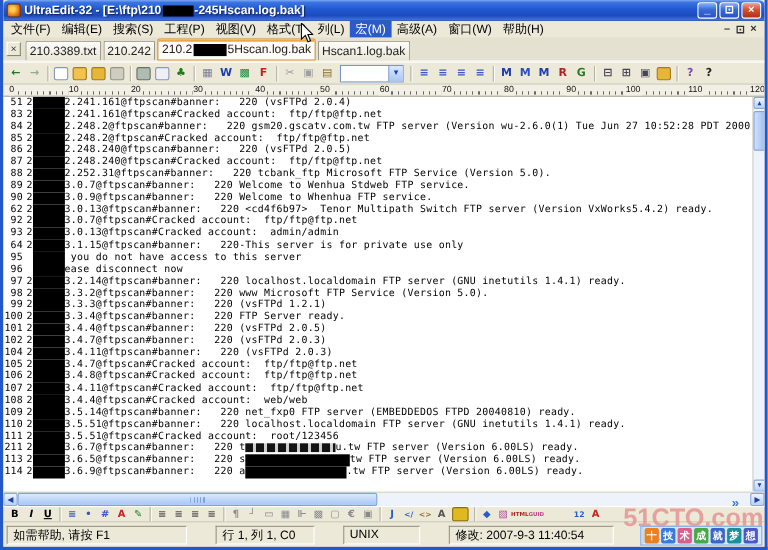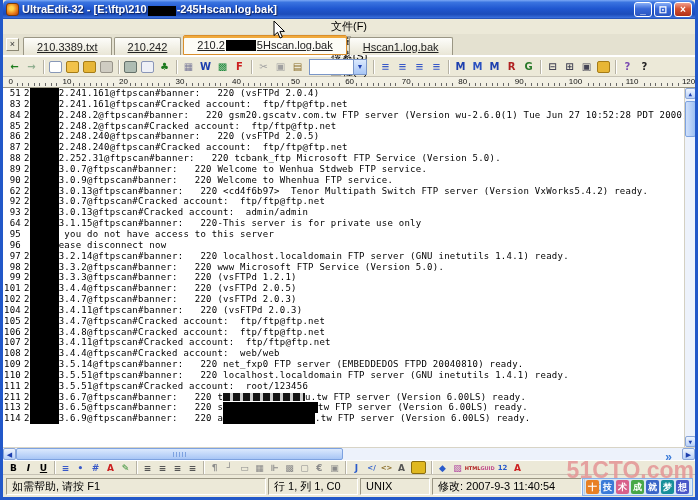--- a/index.html
+++ b/index.html
@@ -16,31 +16,31 @@
     background:radial-gradient(circle at 40% 40%,#ffd24a 20%,#e87b1a 60%,#b33d0c 100%);border:1px solid #7a3a08;}
   .title{overflow:hidden;flex:1;}
   .t-redact{display:inline-block;width:28px;height:10px;background:#000;vertical-align:middle;margin:0 1px;}
   .tb-btns{display:flex;gap:2px;margin-left:4px;}
   .tb-btn{width:18px;height:15px;border-radius:3px;border:1px solid #fff;color:#fff;font-size:10px;font-weight:bold;
     display:flex;align-items:center;justify-content:center;line-height:1;
     background:linear-gradient(180deg,#8ab0f8,#3868d8 45%,#2a55c0);text-shadow:none;}
   .tb-btn.close{background:linear-gradient(180deg,#f0a090,#d4502f 45%,#b03018);}
 
   
-  .menubar{height:15px;display:flex;align-items:center;font-size:11px;padding:0 2px;background:#ECE9D8;color:#000;flex-direction:column;}
+  .menubar{height:15px;display:flex;align-items:center;font-size:11px;padding:0 2px;background:#ECE9D8;color:#000;}
   .menu-item{padding:0 5px;height:15px;display:flex;align-items:center;white-space:nowrap;}
   .menu-item.active{background:#2A5BCB;color:#fff;}
   .mdi{margin-left:auto;display:flex;gap:5px;align-items:center;padding-right:5px;color:#333;font-size:10px;font-weight:bold;}
 
   
   .tabbar{height:22px;background:#E4E1D0;display:flex;align-items:flex-end;padding:2px 2px 0 2px;border-bottom:1px solid #fff;}
   .tabclose{width:13px;height:13px;margin:0 4px 4px 1px;background:#ECE9D8;border:1px solid;
     border-color:#fff #8a8673 #8a8673 #fff;font-size:9px;line-height:11px;text-align:center;color:#333;}
-  .tab{font-size:11px;padding:0 13px;height:18px;display:flex;align-items:center;margin-right:2px;white-space:nowrap;
-    background:linear-gradient(#fdfdfa,#e9e6d6);border:1px solid #9a9684;border-bottom:none;border-radius:2px 2px 0 0;color:#222;text-decoration:underline;}
+  .tab{font-size:11px;padding:0 3px;height:18px;display:flex;align-items:center;margin-right:2px;white-space:nowrap;
+    background:linear-gradient(#fdfdfa,#e9e6d6);border:1px solid #9a9684;border-bottom:none;border-radius:2px 2px 0 0;color:#222;}
   .tab.active{background:#fdfcf6;border:1px solid #D98E2B;box-shadow:inset 0 2px 0 #F0A93C;height:20px;}
   .tab-redact{display:inline-block;width:30px;height:11px;background:#000;margin:0 1px;}
 
   
   .toolbar{height:21px;display:flex;align-items:center;padding:0 3px;background:#ECE9D8;
     border-top:1px solid #fff;border-bottom:1px solid #c6c2b4;overflow:hidden;white-space:nowrap;}
   .ticon{width:17px;height:16px;flex:none;display:flex;align-items:center;justify-content:center;
     font-size:10px;font-weight:bold;font-family:"DejaVu Sans",sans-serif;border:1px solid transparent;border-radius:2px;}
   .ticon.blk{width:13px;height:12px;margin:0 2px;}
   .sep{width:1px;height:14px;background:#b6b2a4;box-shadow:1px 0 0 #fff;margin:0 3px;flex:none;}
@@ -77,21 +77,21 @@
     border:1px solid #7da2e0;border-radius:2px;}
   .hscroll{height:13px;display:flex;align-items:stretch;background:#EDF2FB;border-top:1px solid #d8d4c6;position:relative;}
   .hbtn{width:13px;flex:none;background:linear-gradient(#eef4fe,#b8d0f7);border:1px solid #8aa6d8;border-radius:2px;
     color:#1d3fae;font-size:7px;line-height:11px;text-align:center;}
   .hthumb{width:327px;flex:none;background:linear-gradient(#dbe9fd,#a8c6f5);border:1px solid #7da2e0;border-radius:2px;
     display:flex;align-items:center;justify-content:center;}
   .grip{width:14px;height:5px;background:repeating-linear-gradient(90deg,#7da2e0 0 1px,transparent 1px 3px);}
   .htrack{flex:1;}
 
   
-  .statusbar{height:22px;display:flex;align-items:center;background:#ECE9D8;padding:0 2px;font-size:11px;color:#000;}
+  .statusbar{height:22px;display:flex;align-items:center;background:#ECE9D8;padding:0 2px;font-size:11px;color:#000;gap:24px;}
   .panel{height:17px;display:flex;align-items:center;padding:0 5px;margin:0 1px;white-space:nowrap;overflow:hidden;
     border:1px solid;border-color:#9a9684 #fff #fff #9a9684;}
   .p-help{flex:1;}
   .p-pos{width:90px;}
   .p-fmt{width:70px;}
   .p-mod{width:150px;}
   .p-size{flex:none;width:108px;}
 
   
   .wm{position:absolute;right:1px;bottom:13px;font-family:"Liberation Sans",sans-serif;font-weight:bold;
@@ -222,20 +222,21 @@
         <div class="line"><span class="lnum">90</span><span class="ltxt">2<span class="redact" style="width: 29px;"></span>3.0.9@ftpscan#banner:   220 Welcome to Whenhua FTP service.</span></div>
         <div class="line"><span class="lnum">62</span><span class="ltxt">2<span class="redact" style="width: 29px;"></span>3.0.13@ftpscan#banner:   220 &lt;cd4f6b97&gt;  Tenor Multipath Switch FTP server (Version VxWorks5.4.2) ready.</span></div>
         <div class="line"><span class="lnum">92</span><span class="ltxt">2<span class="redact" style="width: 29px;"></span>3.0.7@ftpscan#Cracked account:  ftp/ftp@ftp.net</span></div>
         <div class="line"><span class="lnum">93</span><span class="ltxt">2<span class="redact" style="width: 29px;"></span>3.0.13@ftpscan#Cracked account:  admin/admin</span></div>
         <div class="line"><span class="lnum">64</span><span class="ltxt">2<span class="redact" style="width: 29px;"></span>3.1.15@ftpscan#banner:   220-This server is for private use only</span></div>
         <div class="line"><span class="lnum">95</span><span class="ltxt"> <span class="redact" style="width: 29px;"></span> you do not have access to this server</span></div>
         <div class="line"><span class="lnum">96</span><span class="ltxt"> <span class="redact" style="width: 29px;"></span>ease disconnect now</span></div>
         <div class="line"><span class="lnum">97</span><span class="ltxt">2<span class="redact" style="width: 29px;"></span>3.2.14@ftpscan#banner:   220 localhost.localdomain FTP server (GNU inetutils 1.4.1) ready.</span></div>
         <div class="line"><span class="lnum">98</span><span class="ltxt">2<span class="redact" style="width: 29px;"></span>3.3.2@ftpscan#banner:   220 www Microsoft FTP Service (Version 5.0).</span></div>
         <div class="line"><span class="lnum">99</span><span class="ltxt">2<span class="redact" style="width: 29px;"></span>3.3.3@ftpscan#banner:   220 (vsFTPd 1.2.1)</span></div>
+        <div class="line"><span class="lnum">100</span><span class="ltxt">2<span class="redact" style="width: 29px;"></span>3.3.4@ftpscan#banner:   220 FTP Server ready.</span></div>
         <div class="line"><span class="lnum">101</span><span class="ltxt">2<span class="redact" style="width: 29px;"></span>3.4.4@ftpscan#banner:   220 (vsFTPd 2.0.5)</span></div>
         <div class="line"><span class="lnum">102</span><span class="ltxt">2<span class="redact" style="width: 29px;"></span>3.4.7@ftpscan#banner:   220 (vsFTPd 2.0.3)</span></div>
         <div class="line"><span class="lnum">104</span><span class="ltxt">2<span class="redact" style="width: 29px;"></span>3.4.11@ftpscan#banner:   220 (vsFTPd 2.0.3)</span></div>
         <div class="line"><span class="lnum">105</span><span class="ltxt">2<span class="redact" style="width: 29px;"></span>3.4.7@ftpscan#Cracked account:  ftp/ftp@ftp.net</span></div>
         <div class="line"><span class="lnum">106</span><span class="ltxt">2<span class="redact" style="width: 29px;"></span>3.4.8@ftpscan#Cracked account:  ftp/ftp@ftp.net</span></div>
         <div class="line"><span class="lnum">107</span><span class="ltxt">2<span class="redact" style="width: 29px;"></span>3.4.11@ftpscan#Cracked account:  ftp/ftp@ftp.net</span></div>
         <div class="line"><span class="lnum">108</span><span class="ltxt">2<span class="redact" style="width: 29px;"></span>3.4.4@ftpscan#Cracked account:  web/web</span></div>
         <div class="line"><span class="lnum">109</span><span class="ltxt">2<span class="redact" style="width: 29px;"></span>3.5.14@ftpscan#banner:   220 net_fxp0 FTP server (EMBEDDEDOS FTPD 20040810) ready.</span></div>
         <div class="line"><span class="lnum">110</span><span class="ltxt">2<span class="redact" style="width: 29px;"></span>3.5.51@ftpscan#banner:   220 localhost.localdomain FTP server (GNU inetutils 1.4.1) ready.</span></div>
         <div class="line"><span class="lnum">111</span><span class="ltxt">2<span class="redact" style="width: 29px;"></span>3.5.51@ftpscan#Cracked account:  root/123456</span></div>
@@ -288,21 +289,21 @@
       <span class="ticon" style="color: rgb(42, 91, 203);">J</span>
       <span class="ticon" style="color: rgb(42, 91, 203); font-size: 7px;">&lt;/</span>
       <span class="ticon" style="color: rgb(138, 109, 40); font-size: 7px;">&lt;&gt;</span>
       <span class="ticon" style="color: rgb(85, 85, 85);">A</span>
       <span class="ticon blk" style="background: rgb(224, 184, 32); border-color: rgb(138, 109, 16);"></span>
       <span class="sep"></span>
       <span class="ticon" style="color: rgb(42, 91, 203);">◆</span>
       <span class="ticon" style="color: rgb(176, 74, 160);">▧</span>
       <span class="ticon" style="color: rgb(176, 32, 32); font-size: 5px;">HTML</span>
       <span class="ticon" style="color: rgb(192, 74, 138); font-size: 5px;">GUID</span>
-      <span class="ticon" style="color: rgb(42, 91, 203); font-size: 7px;">12</span>
+      <span class="ticon" style="color: rgb(42, 91, 203); font-size: 7px; margin-left: 24px;">12</span>
       <span class="ticon" style="color: rgb(204, 34, 34);">A</span>
     </div>
 
   <div class="statusbar">
     <span class="panel p-help">如需帮助, 请按 F1</span>
     <span class="panel p-pos">行 1, 列 1, C0</span>
     <span class="panel p-fmt">UNIX</span>
     <span class="panel p-mod">修改: 2007-9-3 11:40:54</span>
     <span class="panel p-size">大小</span>
   </div>

